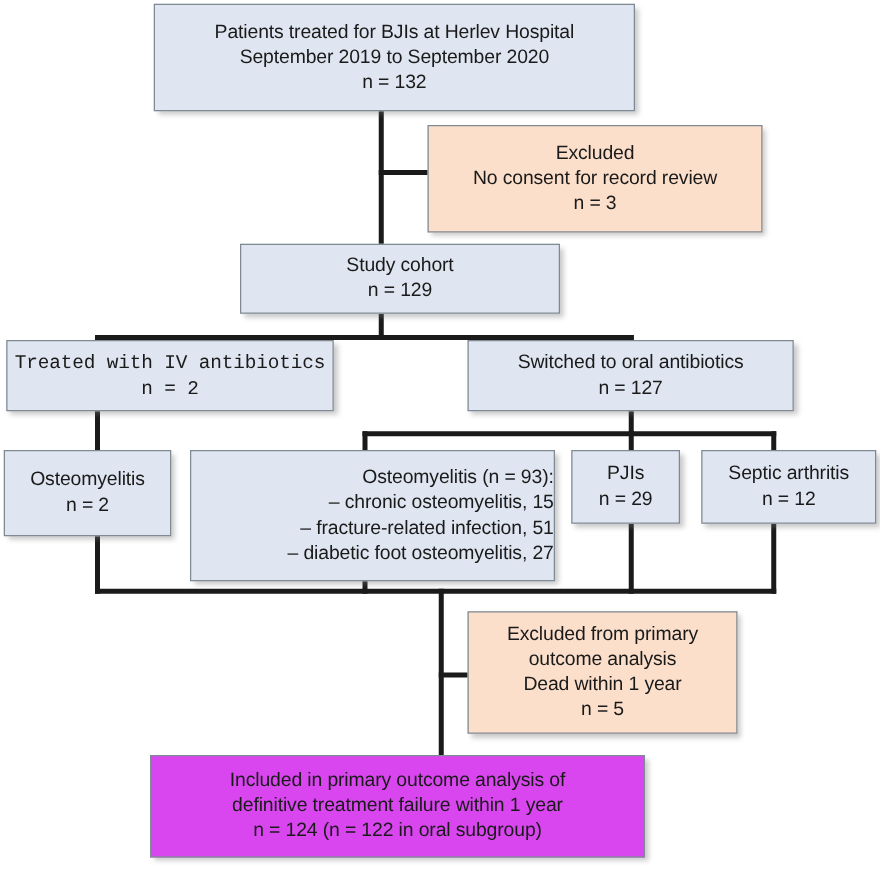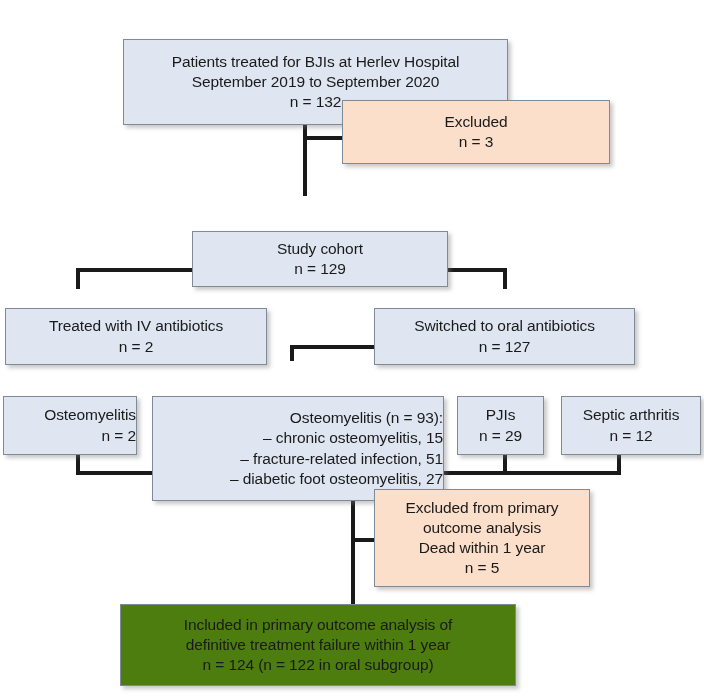--- a/index.html
+++ b/index.html
@@ -33,23 +33,23 @@
     white-space: pre;
     color: #1a1a1a;
     font-size: 15.5px;
     line-height: 1.30;
     letter-spacing: -0.1px;
   }
   .node.center .txt { text-align: center; }
   .node.left   .txt { text-align: right; }
   .node.left { padding-left: 9px; }
 
-  .fill-blue   { background: #dfe6f1; margin-top: 36px; }
+  .fill-blue   { background: #dfe6f1; }
   .fill-peach  { background: #fbdfcb; }
-  .fill-green  { background: #4d7c0f; }
+  .fill-green  { background: #d946ef; }
 
   
   .ln {
     position: absolute;
     background: #1a1a1a;
     z-index: 1;
   }
   .lnv { width: 4px; }
   .lnh { height: 4px; }
 </style>
@@ -83,41 +83,42 @@
 
   <div class="ln lnv" style="left:351px; top:471px; height:135px;"></div>
   <div class="ln lnh" style="left:351px; top:538px; width:29px;"></div>
 
   <div class="node center fill-blue" style="left:123px; top:3px; width:385px; height:86px;">
     <span class="txt">Patients treated for BJIs at Herlev Hospital</span>
     <span class="txt">September 2019 to September 2020</span>
     <span class="txt">n = 132</span>
   </div>
 
-  <div class="node center fill-peach" style="left:342px; top:100px; width:268px; height:64px;">
+  <div class="node center fill-peach" style="left:342px; top:100px; width:268px; height:86px;">
     <span class="txt">Excluded</span>
+    <span class="txt">No consent for record review</span>
     <span class="txt">n = 3</span>
   </div>
 
   <div class="node center fill-blue" style="left:192px; top:195px; width:256px; height:56px;">
     <span class="txt">Study cohort</span>
     <span class="txt">n = 129</span>
   </div>
 
-  <div class="node center fill-blue" style="left:5px; top:272px; width:262px; height:57px;">
+  <div class="node center fill-blue" style="left:5px; top:272px; width:262px; height:57px;font-family:Liberation Mono, monospace;">
     <span class="txt">Treated with IV antibiotics</span>
     <span class="txt">n = 2</span>
   </div>
 
   <div class="node center fill-blue" style="left:374px; top:272px; width:261px; height:57px;">
     <span class="txt">Switched to oral antibiotics</span>
     <span class="txt">n = 127</span>
   </div>
 
-  <div class="node center fill-blue" style="left:3px; top:360px; width:134px; height:59px;align-items:flex-end;">
+  <div class="node center fill-blue" style="left:3px; top:360px; width:134px; height:69px;">
     <span class="txt">Osteomyelitis</span>
     <span class="txt">n = 2</span>
   </div>
 
   <div class="node left fill-blue" style="left:152px; top:360px; width:292px; height:105px;">
     <span class="txt">Osteomyelitis (n = 93):</span>
     <span class="txt">– chronic osteomyelitis, 15</span>
     <span class="txt">– fracture-related infection, 51</span>
     <span class="txt">– diabetic foot osteomyelitis, 27</span>
   </div>

